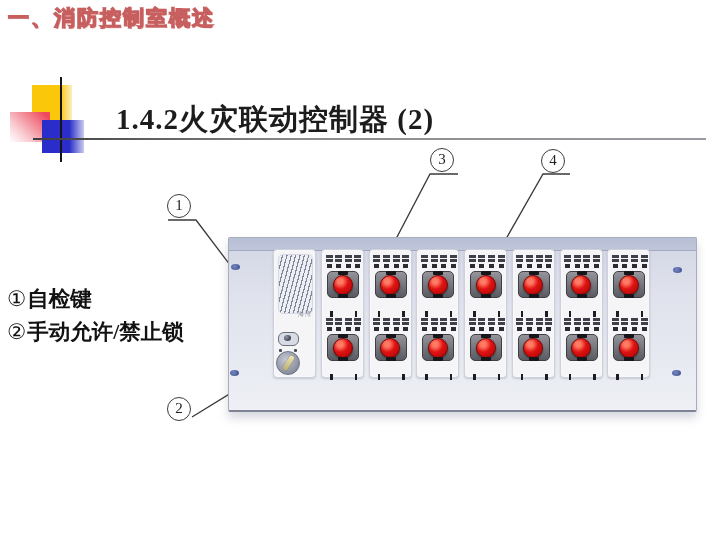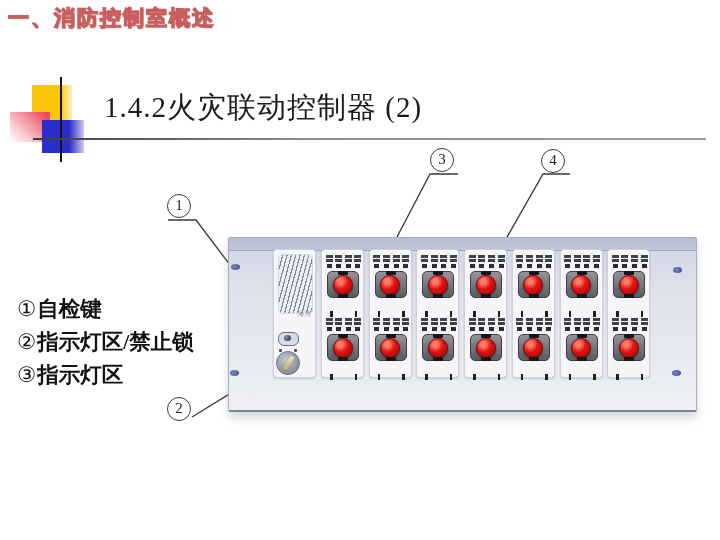--- a/index.html
+++ b/index.html
@@ -17,25 +17,25 @@
   .sq-yellow{left:32px;top:85px;width:40px;height:37px;
     background:linear-gradient(90deg,#fbc70b 70%,#fcedc2);}
   .sq-pink{left:10px;top:112px;width:40px;height:30px;
     background:linear-gradient(225deg,#ee4a5c 10%,#f9ccd2 70%,#ffffff);}
   .sq-blue{left:42px;top:120px;width:42px;height:33px;
     background:linear-gradient(90deg,#2a2dc9 65%,#c9cbee);}
   .vline{position:absolute;left:60px;top:77px;width:2px;height:85px;background:#151515;}
   .hline{position:absolute;left:33px;top:138px;width:673px;height:2px;
     background:linear-gradient(90deg,#3d3d3d,#8c8c8c 40%,#9a9aa2);}
 
-  .page-title{position:absolute;left:104px;top:88px;margin:0;font-size:29px;
-    font-weight:400;color:#1c1c1c;letter-spacing:1px;white-space:nowrap;}
-
-  
-  .legend{position:absolute;left:7px;top:283px;margin:10px;padding:0;list-style:none;}
+  .page-title{position:absolute;left:104px;top:88px;margin:12px;font-size:29px;
+    font-weight:700;color:#1c1c1c;letter-spacing:1px;white-space:nowrap;}
+
+  
+  .legend{position:absolute;left:7px;top:283px;margin:0;padding:0;list-style:none;}
   .legend li{height:33px;line-height:33px;font-size:21.5px;font-weight:700;color:#121212;
     white-space:nowrap;}
   .legend .lnum{font-weight:400;margin-right:1px;}
 
   
   .marker{position:absolute;width:22px;height:22px;border:1.4px solid #3c3c3c;border-radius:50%;
     text-align:center;line-height:21px;font-size:15px;color:#222;background:transparent;}
   .m1{left:167px;top:194px;}
   .m2{left:167px;top:397px;}
   .m3{left:430px;top:148px;}
@@ -109,22 +109,21 @@
   <div class="sq sq-yellow"></div>
   <div class="sq sq-pink"></div>
   <div class="sq sq-blue"></div>
   <div class="vline"></div>
   <div class="hline"></div>
 
   <h1 class="page-title">1.4.2火灾联动控制器 (2)</h1>
 
   <ul class="legend" id="legend">
       <li><span class="lnum">①</span><span>自检键</span></li>
-      <li><span class="lnum">②</span><span>指示灯区/禁止锁</span></li>
-      <li><span class="lnum">③</span><span>指示灯区</span></li>
+      <li><span class="lnum">②</span><span>手动允许/禁止锁</span></li>
     </ul>
 
   <svg class="leaders" width="720" height="540">
     <polyline points="168,220 196,220 280,331" fill="none" stroke="#3a3a3a" stroke-width="1.3"></polyline>
     <polyline points="192,417 283,361" fill="none" stroke="#3a3a3a" stroke-width="1.3"></polyline>
     <polyline points="458,174 430,174 386,258" fill="none" stroke="#3a3a3a" stroke-width="1.3"></polyline>
     <polyline points="570,174 543,174 482,281" fill="none" stroke="#3a3a3a" stroke-width="1.3"></polyline>
   </svg>
 
   <span class="marker m1">1</span>

